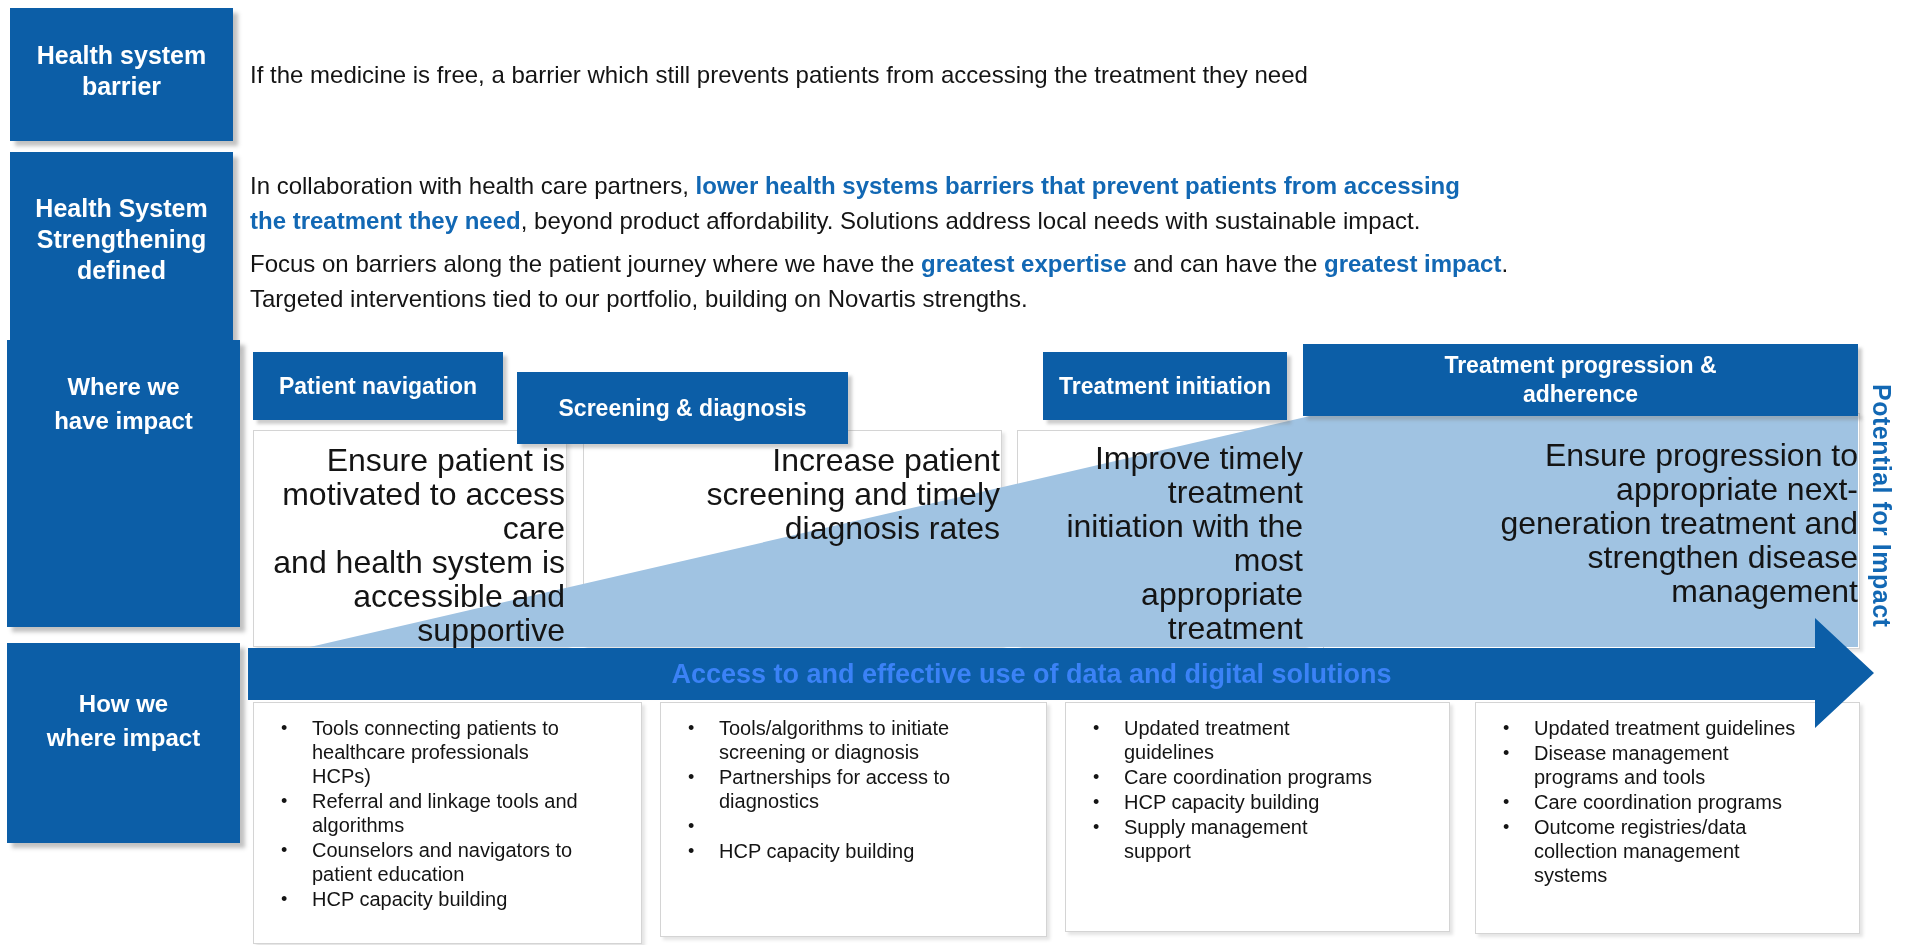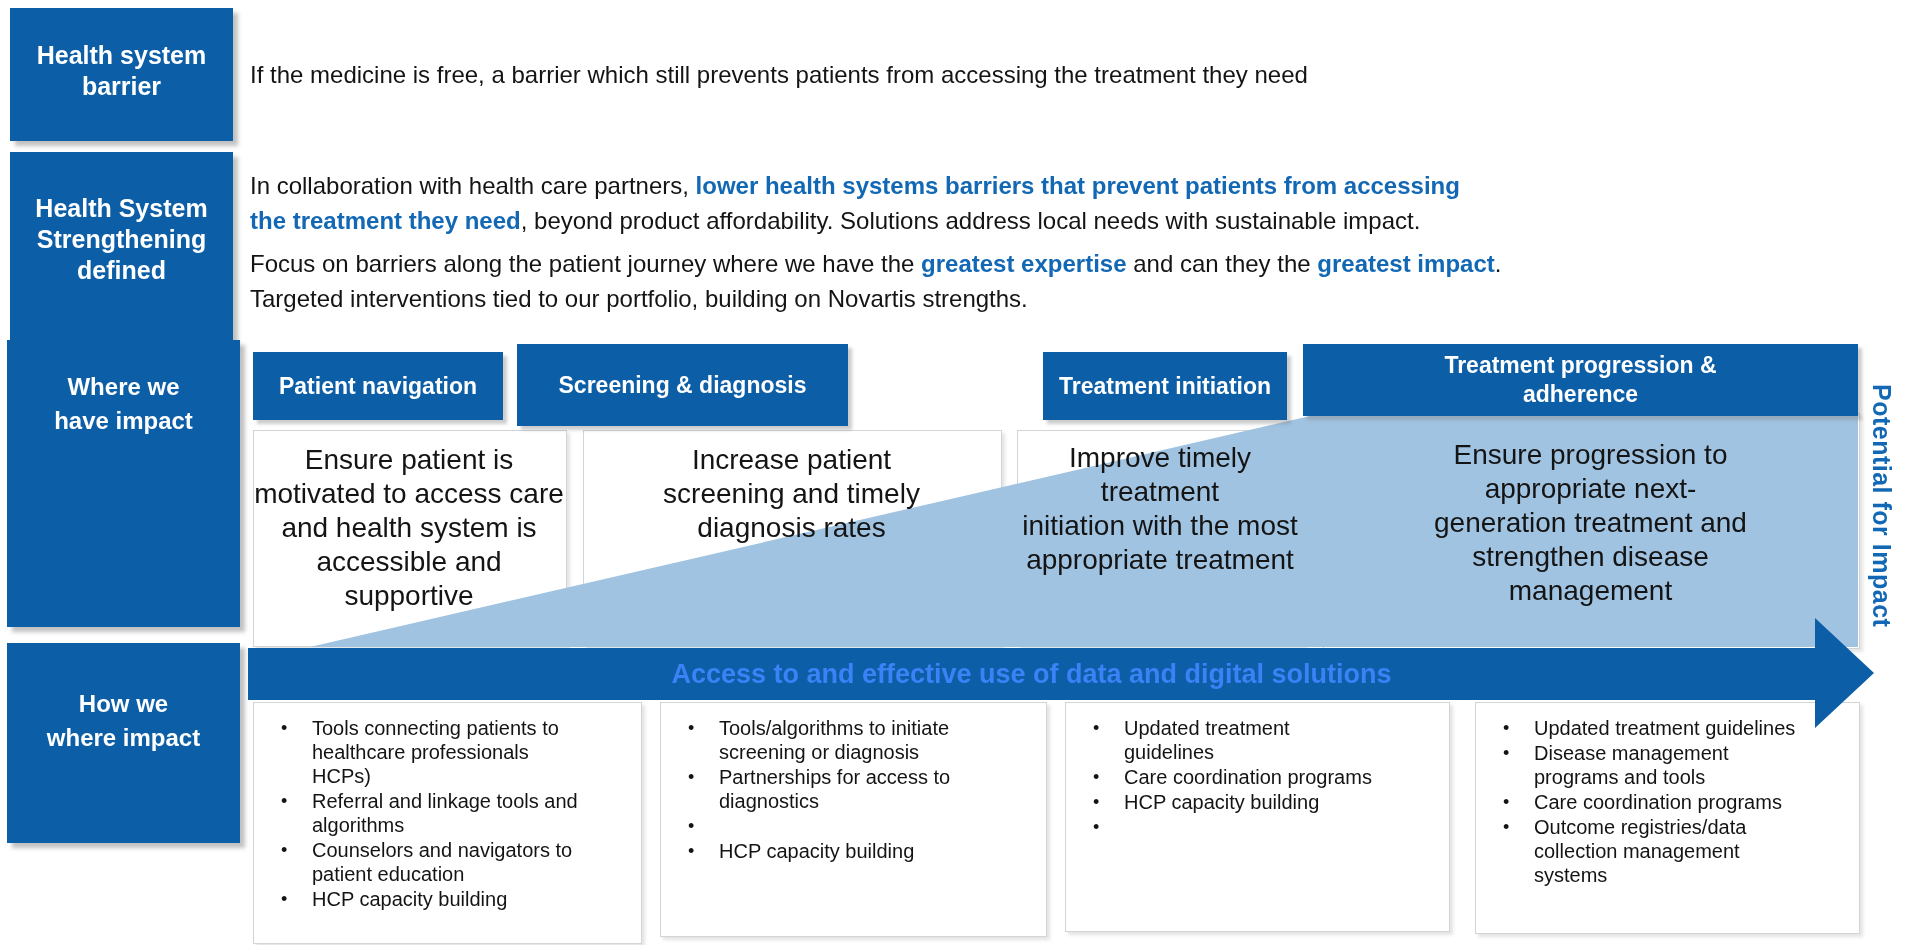--- a/index.html
+++ b/index.html
@@ -30,21 +30,21 @@
     position:absolute;background:var(--blue);color:#fff;font-weight:bold;text-align:center;
     display:flex;align-items:center;justify-content:center;font-size:23px;line-height:29px;
     white-space:pre-line;box-shadow:4px 4px 3px rgba(130,130,130,.4);
   }
   
   .descbox{
     position:absolute;border:1px solid var(--border);
     box-shadow:3px 3px 3px rgba(170,170,170,.3);
   }
   .desctext{
-    position:absolute;text-align:center;font-size:28px;line-height:34px;white-space:pre-line;z-index:3;
+    position:absolute;text-align:right;font-size:32px;line-height:34px;white-space:pre-line;z-index:3;
   }
   
   .layer{position:absolute;left:0;top:0;width:1918px;height:945px;pointer-events:none;}
   
   .bandlabel{
     position:absolute;left:248px;top:648px;width:1567px;height:52px;z-index:5;
     display:flex;align-items:center;justify-content:center;
     color:#3b82f6;font-weight:bold;font-size:27px;
   }
   
@@ -75,21 +75,21 @@
   <div class="railbox big" style="left:7px;top:340px;width:233px;height:257px;padding-top:30px;">Where we
 have impact</div>
   <div class="railbox big" style="left:7px;top:643px;width:233px;height:156px;padding-top:44px;">How we
 where impact</div>
 
   <div class="introline" style="left:250px;top:57px;">If the medicine is free, a barrier which still prevents patients from accessing the treatment they need</div>
 
   <div class="introline" style="left:250px;top:168px;"><span>In collaboration with health care partners, </span><span class="em">lower health systems barriers that prevent patients from accessing</span></div>
   <div class="introline" style="left:250px;top:203px;"><span class="em">the treatment they need</span><span>, beyond product affordability. Solutions address local needs with sustainable impact.</span></div>
 
-  <div class="introline" style="left:250px;top:246px;"><span>Focus on barriers along the patient journey where we have the </span><span class="em">greatest expertise</span><span> and can they the </span><span class="em">greatest impact</span><span>.</span></div>
+  <div class="introline" style="left:250px;top:246px;"><span>Focus on barriers along the patient journey where we have the </span><span class="em">greatest expertise</span><span> and can have the </span><span class="em">greatest impact</span><span>.</span></div>
   <div class="introline" style="left:250px;top:281px;"><span>Targeted interventions tied to our portfolio, building on Novartis strengths.</span></div>
 
   <div class="descbox" style="left:253px;top:430px;width:312px;height:215px;"></div>
   <div class="descbox" style="left:583px;top:430px;width:417px;height:215px;"></div>
   <div class="descbox" style="left:1017px;top:430px;width:286px;height:215px;"></div>
   <div class="descbox" style="left:1323px;top:413px;width:535px;height:234px;"></div>
 
   <svg class="layer">
     <polygon points="310,647 1323,413 1858,413 1858,647" style="fill:var(--lightblue);"></polygon>
   </svg>
@@ -104,21 +104,21 @@
   <div class="desctext" style="left:1017px;top:441px;width:286px;">Improve timely treatment
 initiation with the most
 appropriate treatment</div>
   <div class="desctext" style="left:1323px;top:438px;width:535px;">Ensure progression to
 appropriate next-
 generation treatment and
 strengthen disease
 management</div>
 
   <div class="colhead" style="left:253px;top:352px;width:250px;height:68px;">Patient navigation</div>
-  <div class="colhead" style="left:517px;top:344px;width:331px;height:82px;">Screening &amp; diagnosis</div>
+  <div class="colhead" style="left:517px;top:372px;width:331px;height:72px;">Screening &amp; diagnosis</div>
   <div class="colhead" style="left:1303px;top:344px;width:555px;height:72px;">Treatment progression &amp;
 adherence</div>
   <div class="colhead" style="left:1043px;top:352px;width:244px;height:68px;">Treatment initiation</div>
 
   <div class="bulletbox" style="left:253px;top:702px;width:387px;height:240px;">
     <ul>
         <li>
           <span class="dot">•</span>
           <span class="btxt">Tools connecting patients to
 healthcare professionals
@@ -171,20 +171,22 @@
         <li>
           <span class="dot">•</span>
           <span class="btxt">Care coordination programs</span>
         </li>
         <li>
           <span class="dot">•</span>
           <span class="btxt">HCP capacity building</span>
         </li>
         <li>
           <span class="dot">•</span>
+          <span class="btxt">Supply management
+support</span>
         </li>
       </ul>
   </div>
   <div class="bulletbox" style="left:1475px;top:702px;width:383px;height:230px;">
     <ul>
         <li>
           <span class="dot">•</span>
           <span class="btxt">Updated treatment guidelines</span>
         </li>
         <li>

